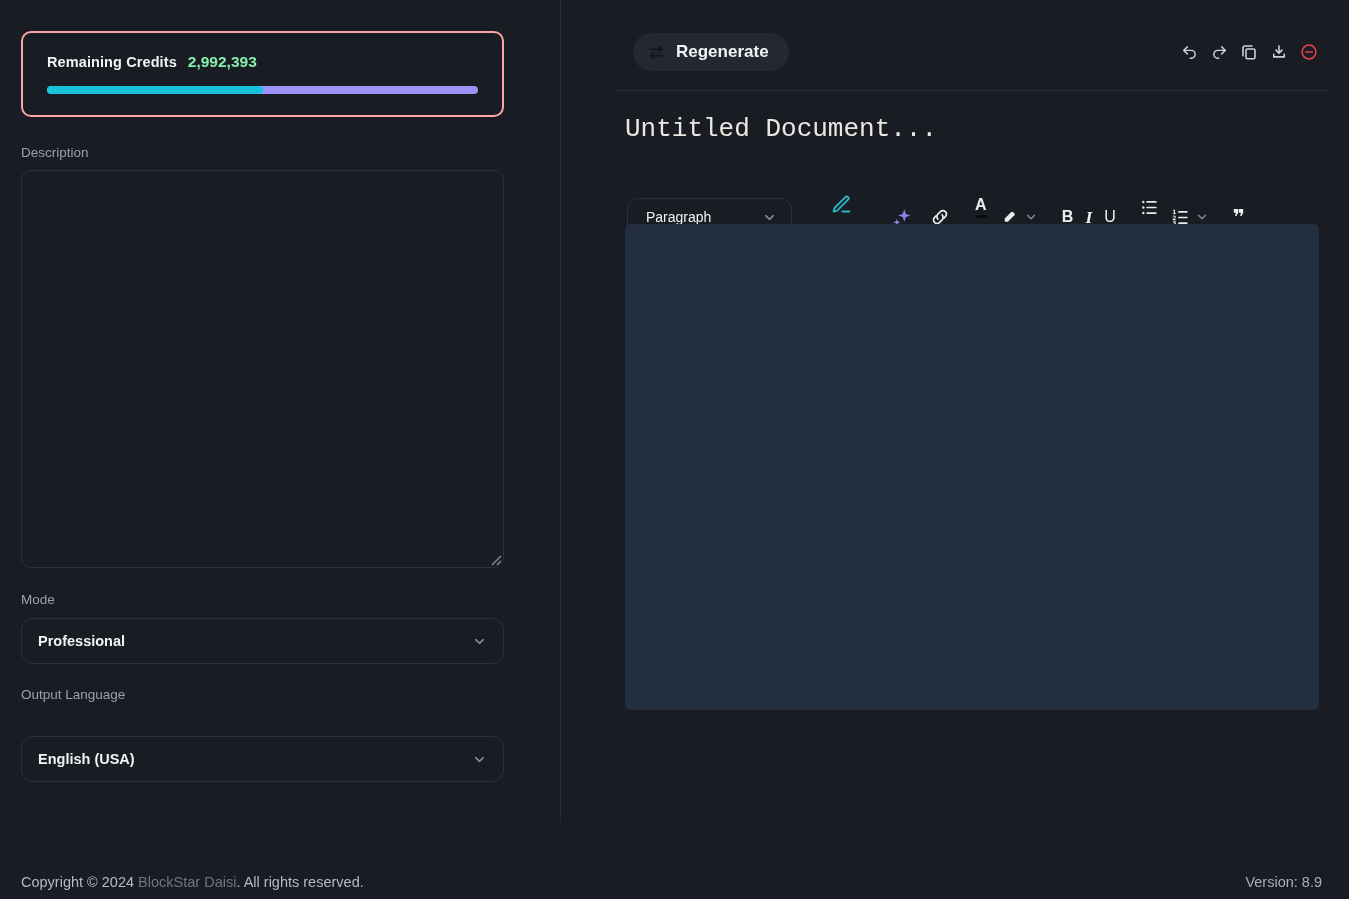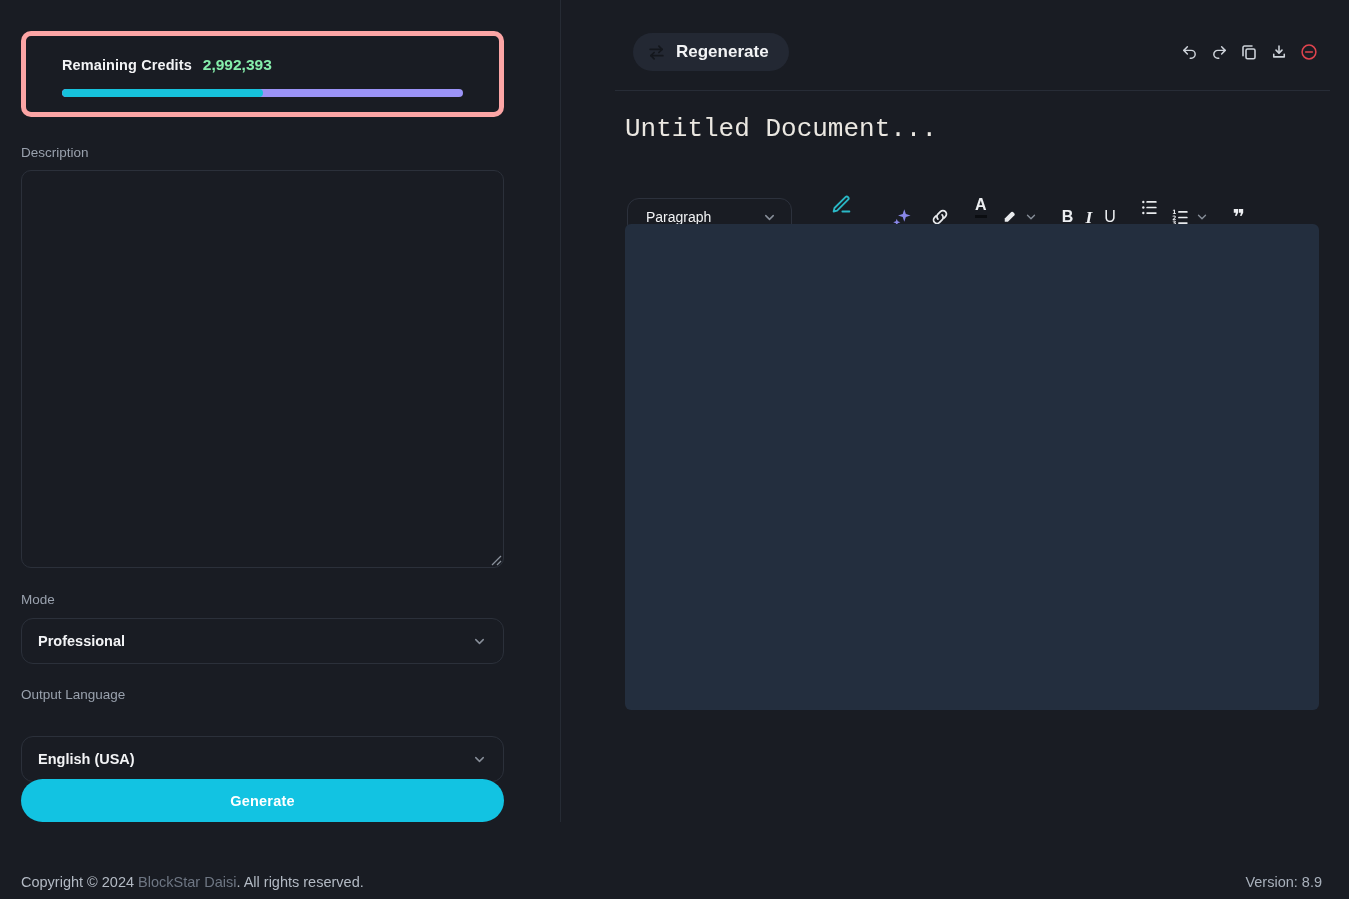--- a/index.html
+++ b/index.html
@@ -2,21 +2,21 @@
 <html><head>
 <meta charset="utf-8">
 <style>
   * { box-sizing: border-box; }
   html,body { margin:0; padding:0; background:#191c23; }
   body { font-family:"Liberation Sans", sans-serif; }
   .app { position:relative; width:1349px; height:899px; background:#191c23; overflow:hidden; }
 
   
   .credits-card { position:absolute; left:21px; top:31px; width:483px; height:86px;
-    border:5px solid #fca5a5; border-radius:10px; padding:20px 36px; }
+    border:2px solid #fca5a5; border-radius:10px; padding:20px 24px; }
   .credits-row { display:flex; align-items:baseline; gap:11px; margin-bottom:15px; }
   .credits-label { color:#f2f3f5; font-size:14.5px; font-weight:700; letter-spacing:.1px; }
   .credits-value { color:#86efac; font-size:15.5px; font-weight:700; }
   .progress-track { height:8px; border-radius:4px; background:#9b93f7; overflow:hidden; }
   .progress-fill { height:100%; border-radius:4px; background:#16c2dc; }
 
   .field-label { position:absolute; left:21px; color:#99a1ad; font-size:13.5px; }
   .lbl-description { top:145px; }
   .lbl-mode { top:592px; }
   .lbl-lang { top:687px; }
@@ -113,21 +113,20 @@
   </div>
 
   <div class="field-label lbl-lang">Output Language</div>
   <div class="select select-lang">
     <span>English (USA)</span>
     <svg width="15" height="15" viewBox="0 0 24 24" fill="none" stroke="#878e99" stroke-width="2.3" stroke-linecap="round" stroke-linejoin="round">
         <path d="M6 9l6 6 6-6"></path>
       </svg>
   </div>
 
-  <button class="generate-btn" style="background: rgb(18, 195, 226);">Generate</button>
 
   <div class="v-divider"></div>
 
   <button class="regenerate-btn">
     <svg width="19" height="19" viewBox="0 0 24 24" fill="none" stroke="#14171d" stroke-width="2.2" stroke-linecap="round" stroke-linejoin="round">
       <path d="M4 8h15"></path>
         <path d="M15 4l4 4-4 4"></path>
       <path d="M20 16H5"></path>
         <path d="M9 12l-4 4 4 4"></path>
     </svg>

